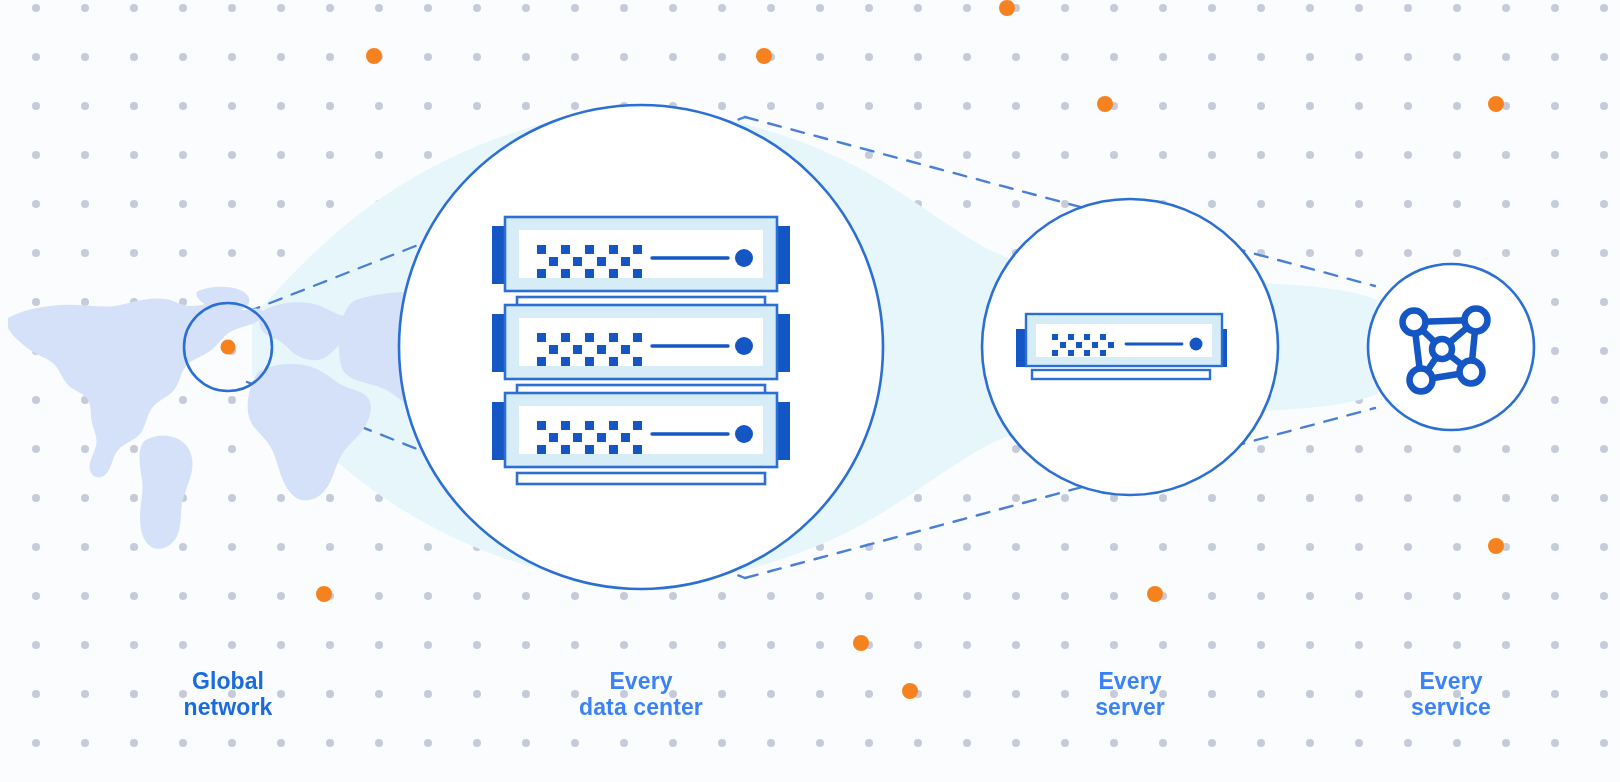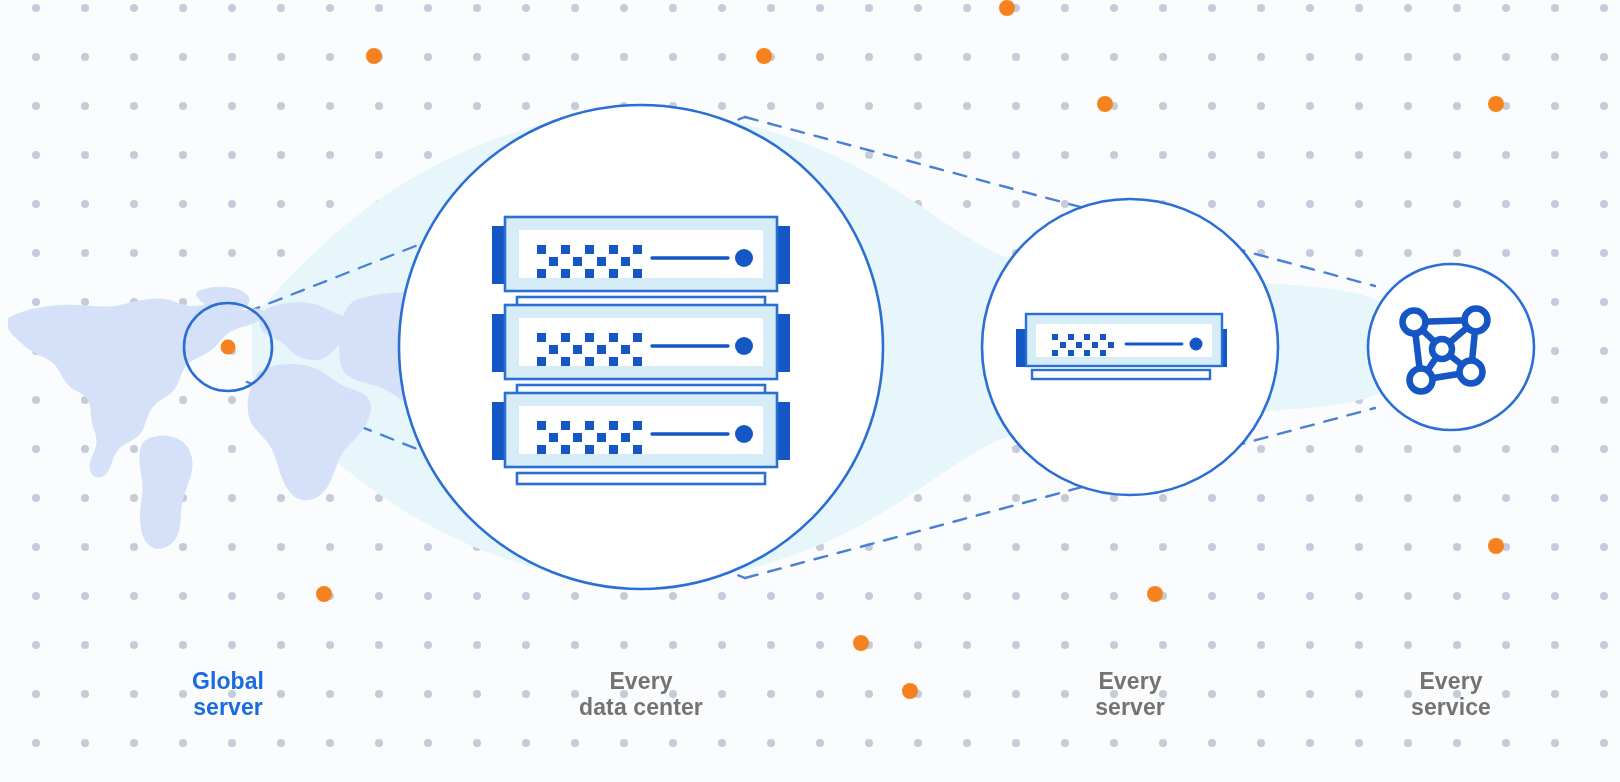--- a/index.html
+++ b/index.html
@@ -10,21 +10,21 @@
     overflow:hidden; position:relative;
   }
   #stage { position:absolute; inset:0; width:1620px; height:782px; }
   svg.layer { position:absolute; left:0; top:0; width:1620px; height:782px; }
   .label {
     position:absolute; text-align:center;
     font-size:23px; line-height:26px; font-weight:700;
     letter-spacing:0.1px; white-space:pre-line;
     pointer-events:none;
   }
-  .label.dark { color:#737373; }
+  .label.dark { color:#3b82f6; }
   .label.accent { color:#1a6ae0; }
 </style>
 </head>
 <body>
 
 <div id="stage">
 
   <svg class="layer" id="grid-layer">
       <g>
         <circle cx="36" cy="8" r="4" fill="#c6cbda"></circle>
@@ -788,21 +788,21 @@
       <circle cx="1105" cy="104" r="8" fill="#f6821f"></circle>
       <circle cx="1496" cy="104" r="8" fill="#f6821f"></circle>
       <circle cx="1496" cy="546" r="8" fill="#f6821f"></circle>
       <circle cx="324" cy="594" r="8" fill="#f6821f"></circle>
       <circle cx="1155" cy="594" r="8" fill="#f6821f"></circle>
       <circle cx="861" cy="643" r="8" fill="#f6821f"></circle>
       <circle cx="910" cy="691" r="8" fill="#f6821f"></circle>
     </svg>
 
   <div class="label accent" style="left:128px; top:668px; width:200px;">Global
-server</div>
+network</div>
 
   <div class="label dark" style="left:531px; top:668px; width:220px;">Every
 data center</div>
 
   <div class="label dark" style="left:1030px; top:668px; width:200px;">Every
 server</div>
 
   <div class="label dark" style="left:1351px; top:668px; width:200px;">Every
 service</div>
 

